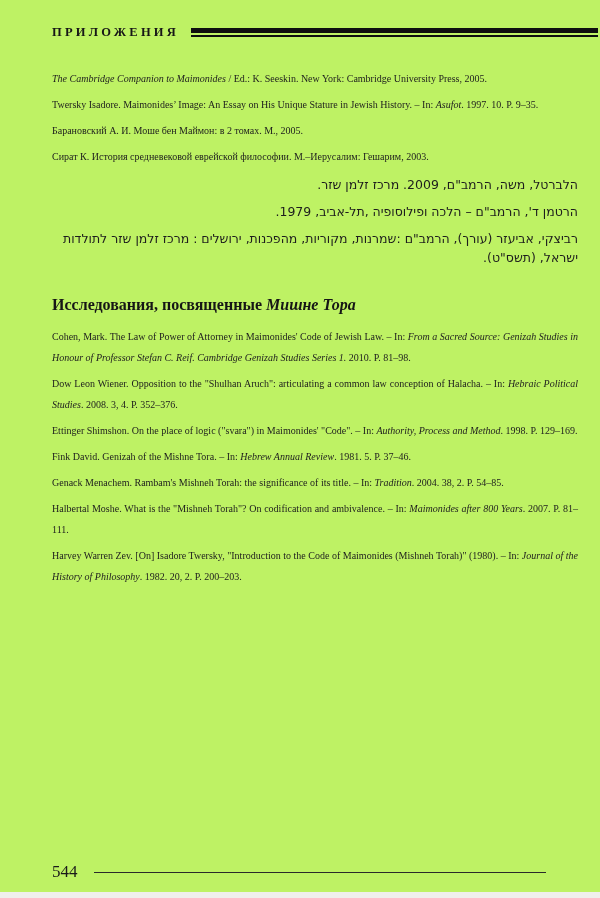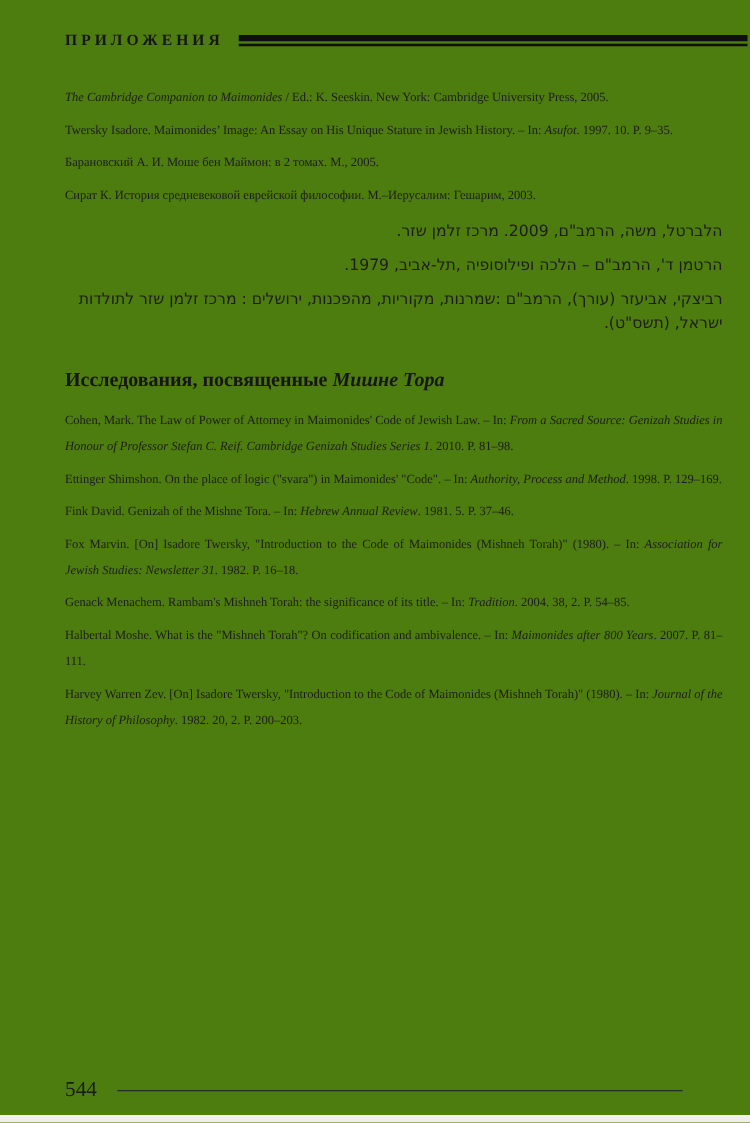--- a/index.html
+++ b/index.html
@@ -2,21 +2,21 @@
 <html lang="ru"><head>
 <meta charset="utf-8">
 <style>
   html, body { margin: 0; padding: 0; }
   body { background: #fcfcfa; }
 
   .page {
     position: relative;
     width: 600px;
     height: 898px;
-    background: #4d7c0f;
+    background: #bef264;
     color: #1d1d1d;
     font-family: "Liberation Serif", serif;
     box-sizing: border-box;
     overflow: hidden;
   }
 
   .content { padding: 25px 22px 0 52px; }
 
   
   .page-header { display: flex; align-items: center; }
@@ -112,23 +112,23 @@
           <p class="entry"><span>Сират К. История средневековой еврейской философии. М.–Иеруса­лим: Гешарим, 2003.</span></p>
         </section>
         <section class="bib-section hebrew-block">
           <p class="entry hebrew" dir="rtl"><span>הלברטל, משה, הרמב"ם, 2009. מרכז זלמן שזר.</span></p>
           <p class="entry hebrew" dir="rtl"><span>הרטמן ד', הרמב"ם – הלכה ופילוסופיה ,תל-אביב, 1979.</span></p>
           <p class="entry hebrew" dir="rtl"><span>רביצקי, אביעזר (עורך), הרמב"ם :שמרנות, מקוריות, מהפכנות, ירושלים : מרכז זלמן שזר לתולדות ישראל, (תשס"ט).</span></p>
         </section>
         <section class="bib-section">
           <h2 class="section-heading"><span>Исследования, посвященные </span><span class="it">Мишне Тора</span></h2>
           <p class="entry"><span>Cohen, Mark. The Law of Power of Attorney in Maimonides' Code of Jew­ish Law. – In: </span><span class="it">From a Sacred Source: Genizah Studies in Honour of Profes­sor Stefan C. Reif. Cambridge Genizah Studies Series 1.</span><span> 2010. P. 81–98.</span></p>
+          <p class="entry"><span>Dow Leon Wiener. Opposition to the "Shulhan Aruch": articulating a common law conception of Halacha. – In: </span><span class="it">Hebraic Political Studies</span><span>. 2008. 3, 4. P. 352–376.</span></p>
           <p class="entry"><span>Ettinger Shimshon. On the place of logic ("svara") in Maimonides' "Code". – In: </span><span class="it">Authority, Process and Method</span><span>. 1998. P. 129–169.</span></p>
           <p class="entry"><span>Fink David. Genizah of the Mishne Tora. – In: </span><span class="it">Hebrew Annual Review</span><span>. 1981. 5. P. 37–46.</span></p>
-          <p class="entry"><span>Fox Marvin. [On] Isadore Twersky, "Introduction to the Code of Maimo­nides (Mishneh Torah)" (1980). – In: </span><span class="it">Association for Jewish Studies: News­letter 31</span><span>. 1982. P. 16–18.</span></p>
           <p class="entry"><span>Genack Menachem. Rambam's Mishneh Torah: the significance of its title. – In: </span><span class="it">Tradition</span><span>. 2004. 38, 2. P. 54–85.</span></p>
           <p class="entry"><span>Halbertal Moshe. What is the "Mishneh Torah"? On codification and am­bivalence. – In: </span><span class="it">Maimonides after 800 Years</span><span>. 2007. P. 81–111.</span></p>
           <p class="entry"><span>Harvey Warren Zev. [On] Isadore Twersky, "Introduction to the Code of Maimonides (Mishneh Torah)" (1980). – In: </span><span class="it">Journal of the History of Phi­losophy</span><span>. 1982. 20, 2. P. 200–203.</span></p>
         </section>
       </main>
 
   </div>
 
   <div class="page-footer">
     <span class="page-number">544</span>

